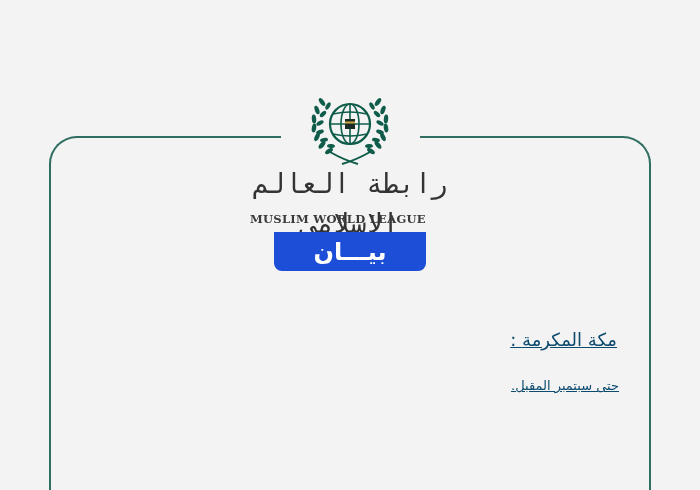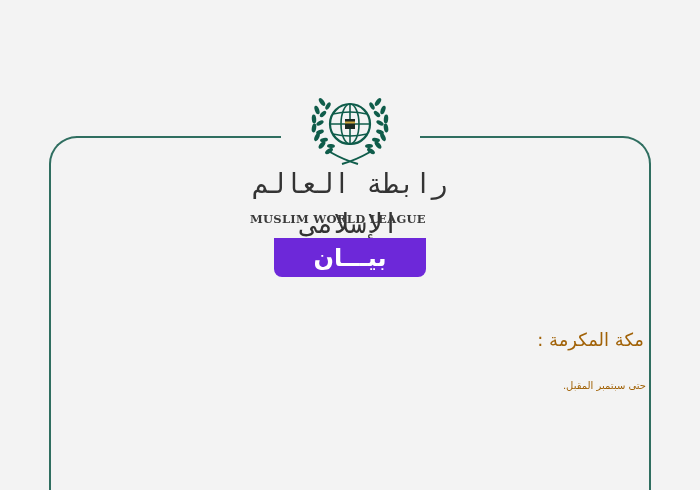--- a/index.html
+++ b/index.html
@@ -84,62 +84,63 @@
       width: 200px;
       font-family: "DejaVu Serif", serif;
       font-weight: bold;
       font-size: 11.5px;
       color: #3a3a3a;
       letter-spacing: 0.3px;
     }
     .badge {
       position: absolute;
       left: 274px;
-      top: 238px;
+      top: 232px;
       width: 152px;
       height: 39px;
-      background: #6d28d9;
+      background: #1d4ed8;
       border-bottom-left-radius: 8px;
       border-bottom-right-radius: 8px;
       display: flex;
       align-items: center;
       justify-content: center;
       color: #ffffff;
       font-size: 24px;
       font-weight: bold;
       direction: rtl;
       letter-spacing: 2px;
     }
     .content {
       position: absolute;
-      left: 76px;
+      left: 49px;
       top: 322px;
       width: 570px;
       direction: rtl;
       text-align: right;
-      color: #a16207;
+      color: #0c4a6e;
+      text-decoration: underline;
     }
     .location {
       font-size: 18px;
       line-height: 36px;
       margin-bottom: 14px;
       padding-right: 2px;
     }
     .body-line {
       font-size: 15.5px;
       font-weight: bold;
       line-height: 28.5px;
       white-space: nowrap;
       text-align: justify;
       text-align-last: justify;
     }
     .body-line.last {
       text-align-last: right;
       font-weight: normal;
-      font-size: 10px;
+      font-size: 13px;
     }
   </style>
 </head>
 <body>
 
 <div class="frame-left"></div>
 <div class="frame-top-left"></div>
 <div class="frame-top-right"></div>
 <div class="frame-right"></div>
 

